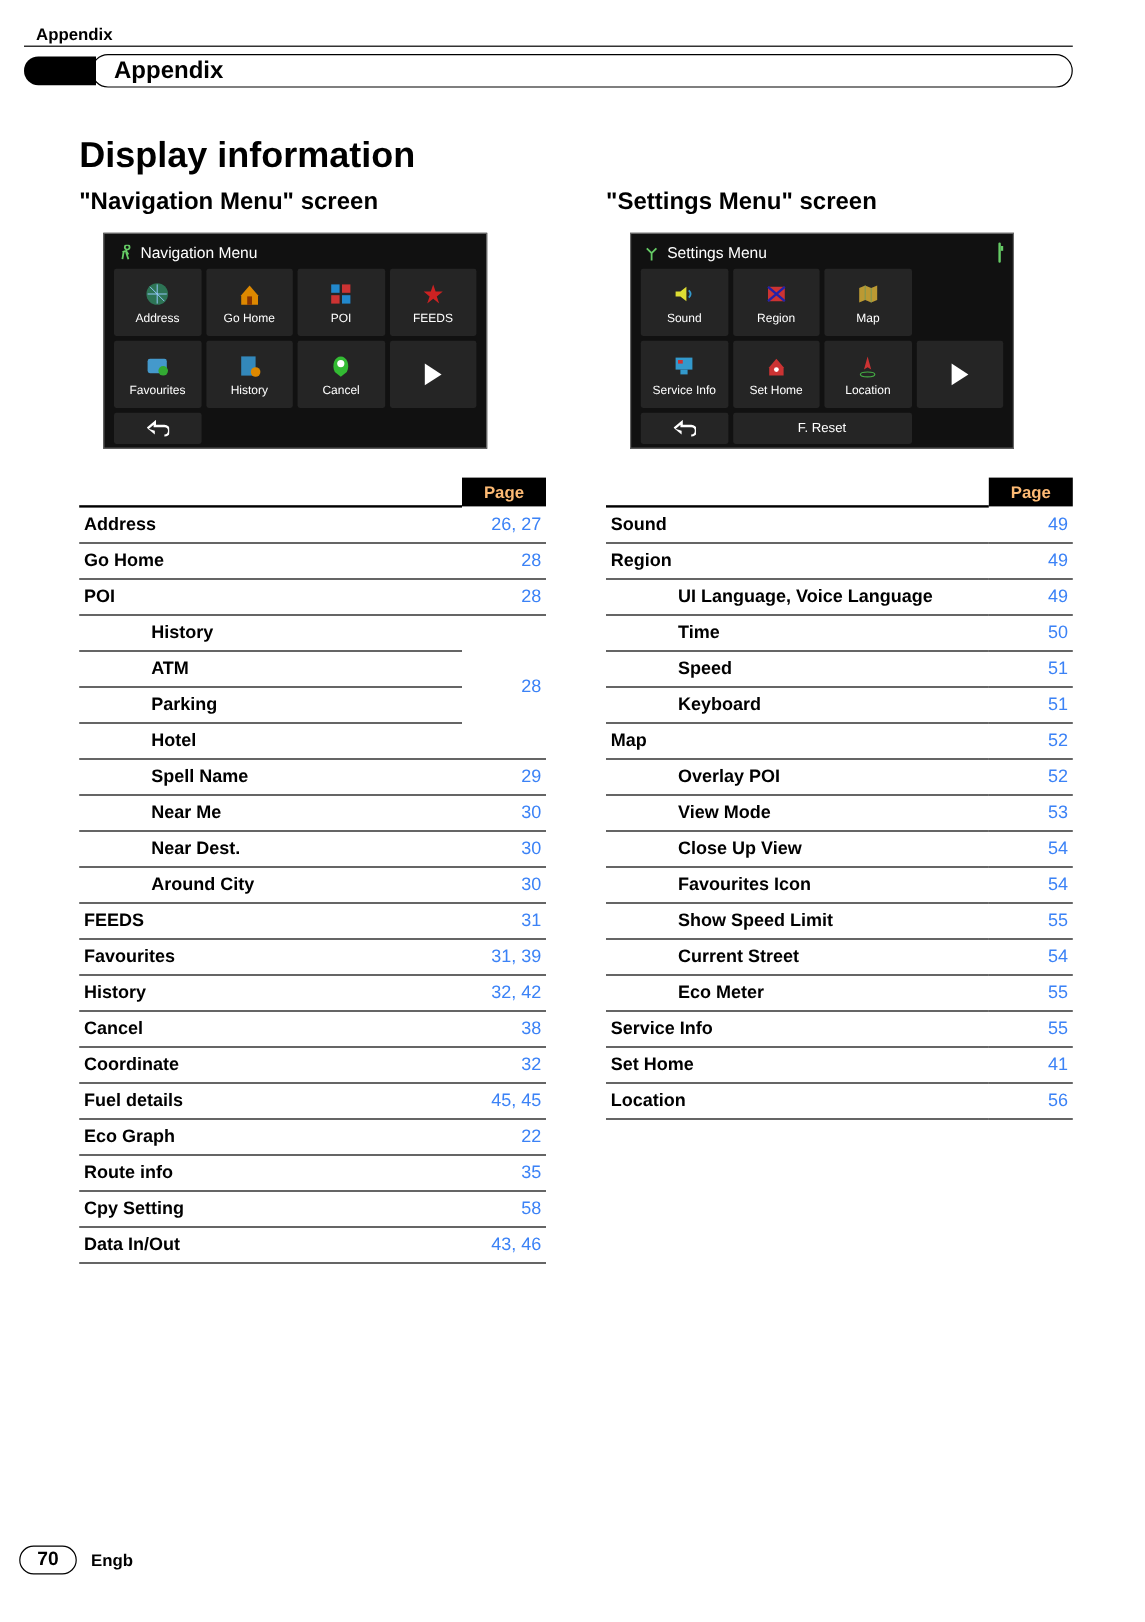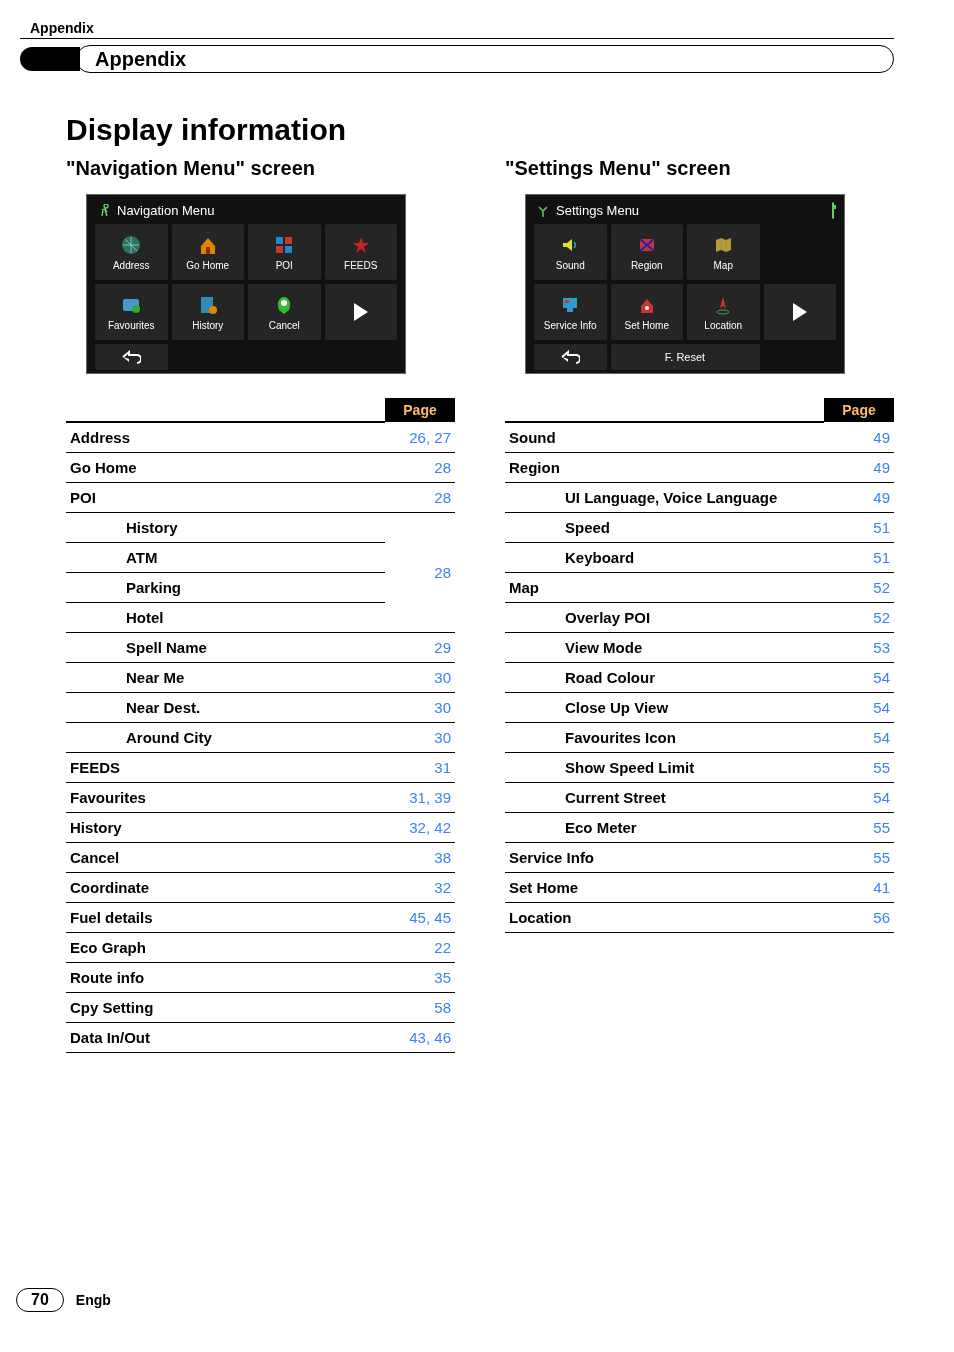--- a/index.html
+++ b/index.html
@@ -374,42 +374,42 @@
             </tr>
             <tr class="row">
               <td class="label">Region</td>
               <td class="pg">49</td>
             </tr>
             <tr class="row">
               <td class="sub">UI Language, Voice Language</td>
               <td class="pg">49</td>
             </tr>
             <tr class="row">
+              <td class="sub">Time</td>
+              <td class="pg">50</td>
+            </tr>
+            <tr class="row">
               <td class="sub">Speed</td>
               <td class="pg">51</td>
             </tr>
             <tr class="row">
               <td class="sub">Keyboard</td>
               <td class="pg">51</td>
             </tr>
             <tr class="row">
               <td class="label">Map</td>
               <td class="pg">52</td>
             </tr>
             <tr class="row">
               <td class="sub">Overlay POI</td>
               <td class="pg">52</td>
             </tr>
             <tr class="row">
               <td class="sub">View Mode</td>
               <td class="pg">53</td>
-            </tr>
-            <tr class="row">
-              <td class="sub">Road Colour</td>
-              <td class="pg">54</td>
             </tr>
             <tr class="row">
               <td class="sub">Close Up View</td>
               <td class="pg">54</td>
             </tr>
             <tr class="row">
               <td class="sub">Favourites Icon</td>
               <td class="pg">54</td>
             </tr>
             <tr class="row">

